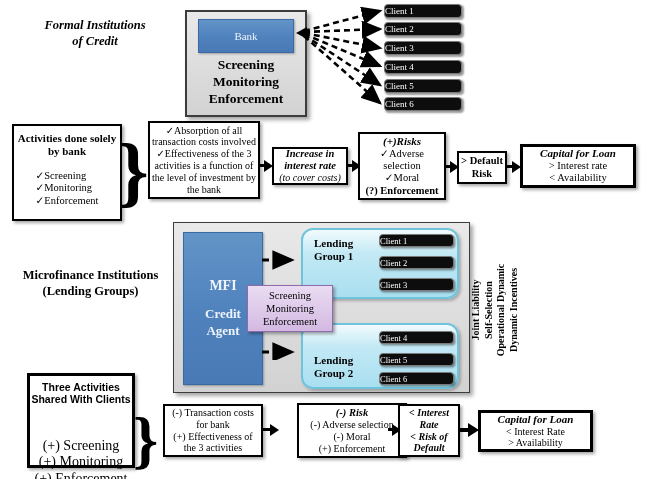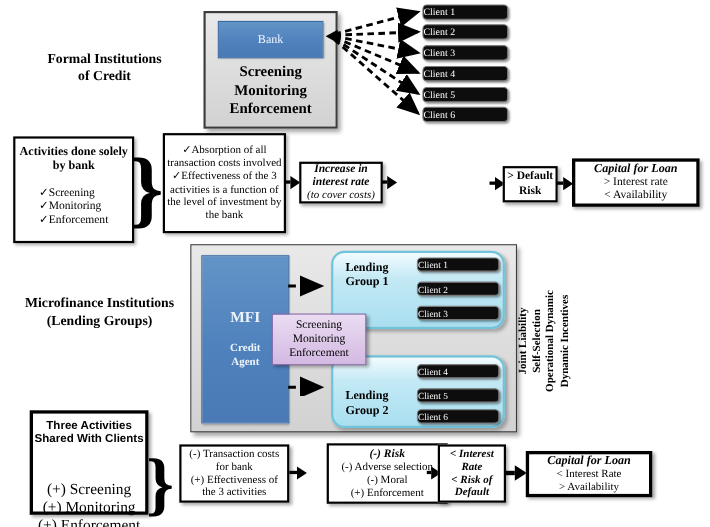--- a/index.html
+++ b/index.html
@@ -68,21 +68,21 @@
   .vside-inner {
     transform:rotate(-90deg); width:168px; flex-shrink:0;
     font-weight:bold; font-size:10px; line-height:1.25; text-align:center; white-space:pre-line;
   }
 </style>
 </head>
 <body>
 
 <div class="canvas">
 
-  <div class="abs section-title pre" style="left:15px; top:46px; width:160px;">Formal Institutions
+  <div class="abs section-title pre" style="left:15px; top:18px; width:160px;font-style:italic;">Formal Institutions
 of Credit</div>
 
   <div class="gray-panel" style="left:185px; top:10px; width:122px; height:107px;">
     <div class="blue-box" style="left:11px; top:7px; width:96px; height:34px; font-size:11px;">
       <span>Bank</span>
     </div>
     <div class="abs center pre b" style="left:0; right:0; bottom:7px; font-size:13.5px; line-height:1.25;">Screening
 Monitoring
 Enforcement</div>
   </div>
@@ -126,35 +126,42 @@
 by bank</div>
     <div style="margin-top:12px; text-align:left; font-size:10.5px;">
       <div>✓Screening</div>
       <div>✓Monitoring</div>
       <div>✓Enforcement</div>
     </div>
   </div>
 
   <div class="brace" style="left:118px; top:136px; font-size:78px; line-height:70px;">}</div>
 
-  <div class="box" style="left:148px; top:121px; width:112px; height:91px; font-size:10px;">
+  <div class="box" style="left:148px; top:121px; width:112px; height:78px; font-size:10px;">
     <div>✓Absorption of all transaction costs involved</div>
     <div>✓Effectiveness of the 3 activities is a function of the level of investment by the bank</div>
   </div>
 
   <div class="harrow" style="left:259px; top:164px; width:5px;"></div>
 
   <div class="box" style="left:272px; top:147px; width:76px; height:38px;">
     <div class="bi pre" style="font-size:10.5px;">Increase in
 interest rate</div>
     <div class="it" style="font-size:10px;">(to cover costs)</div>
   </div>
 
   <div class="harrow" style="left:347px; top:164px; width:5px;"></div>
 
+  <div class="box" style="left:358px; top:132px; width:88px; height:68px;">
+    <div class="bi" style="font-size:11px;">(+)Risks</div>
+    <div class="pre" style="font-size:10.5px;">✓Adverse
+selection</div>
+    <div class="pre" style="font-size:10.5px;">✓Moral</div>
+    <div class="b" style="font-size:10.5px;">(?) Enforcement</div>
+  </div>
 
   <div class="harrow" style="left:445px; top:165px; width:5px;"></div>
 
   <div class="box b pre" style="left:457px; top:151px; width:50px; height:33px; font-size:10.5px;">&gt; Default
 Risk</div>
 
   <div class="harrow" style="left:506px; top:165px; width:6px;"></div>
 
   <div class="box thickbox" style="left:520px; top:144px; width:116px; height:44px;">
     <div class="bi" style="font-size:11px;">Capital for Loan</div>
@@ -162,21 +169,21 @@
     <div style="font-size:10.5px;">&lt; Availability</div>
   </div>
 
   <div class="abs section-title pre" style="left:8px; top:268px; width:165px;">Microfinance Institutions
 (Lending Groups)</div>
 
   <div class="gray-panel" style="left:173px; top:222px; width:297px; height:171px; border-width:1.5px;">
 
     <div class="blue-box" style="left:9px; top:9px; width:80px; height:153px;">
       <div class="b" style="font-size:14px;">MFI</div>
-      <div class="b pre center" style="font-size:10px; margin-top:12px; line-height:1.3;">Credit
+      <div class="b pre center" style="font-size:13px; margin-top:12px; line-height:1.3;">Credit
 Agent</div>
     </div>
 
     <div class="lending-group" style="left:127px; top:5px; width:158px; height:71px;">
       <div class="lg-label pre" style="left:11px; top:7px;">Lending
 Group 1</div>
     </div>
 
     <div class="lending-group" style="left:127px; top:100px; width:158px; height:66px;">
       <div class="lg-label pre" style="left:11px; bottom:7px;">Lending

